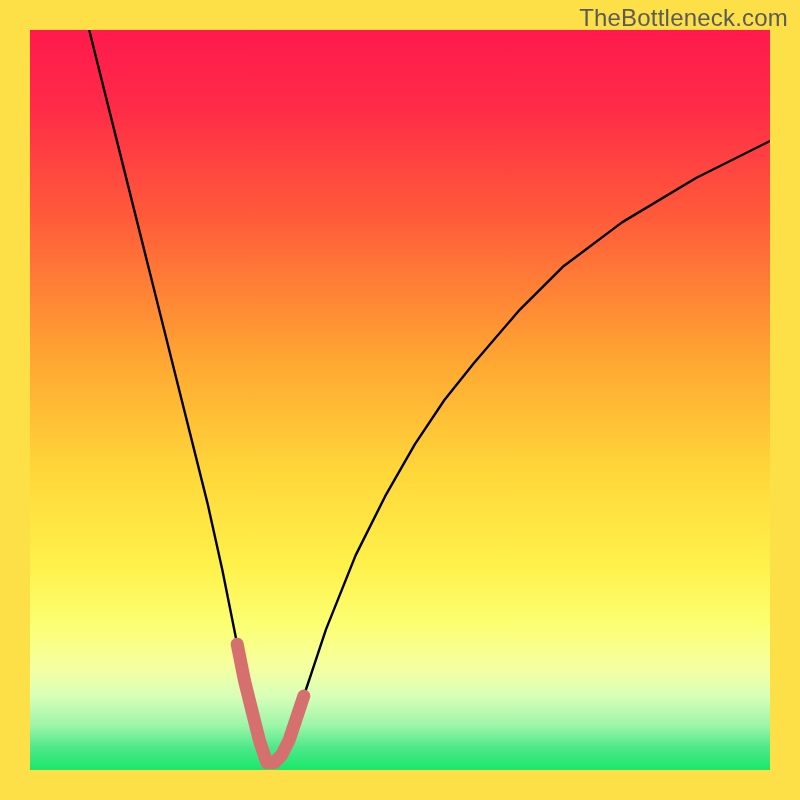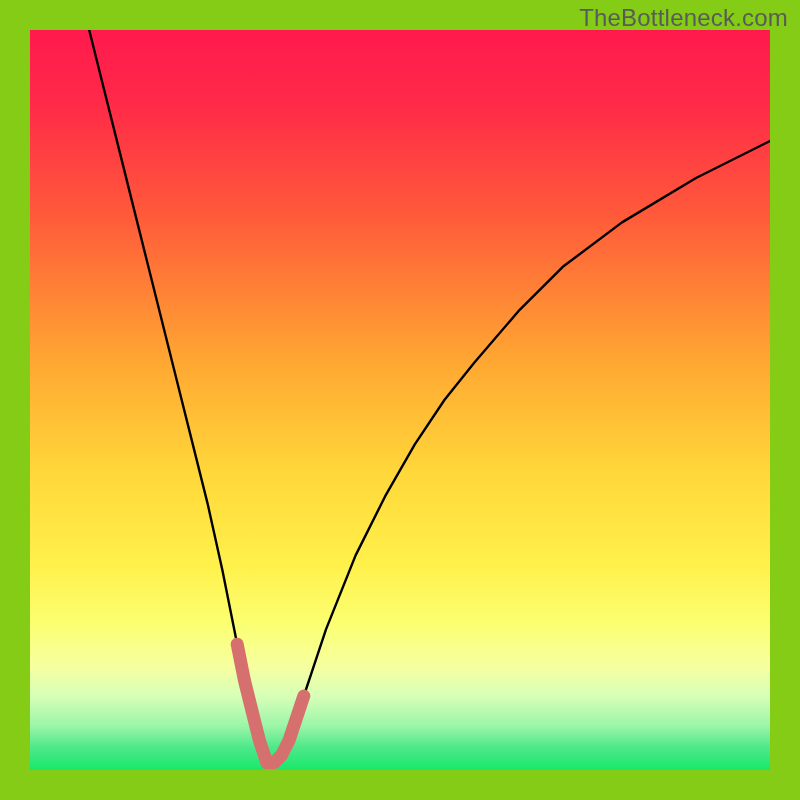--- a/index.html
+++ b/index.html
@@ -10,21 +10,21 @@
     background: #000;
     overflow: hidden;
     font-family: Arial, Helvetica, sans-serif;
   }
   .frame {
     position: absolute;
     top: 0;
     left: 0;
     width: 800px;
     height: 800px;
-    background: #84cc16;
+    background: #fde047;
   }
   .plot-area {
     position: absolute;
     top: 30px;
     left: 30px;
     width: 740px;
     height: 740px;
     overflow: hidden;
   }
   .gradient-bg {

